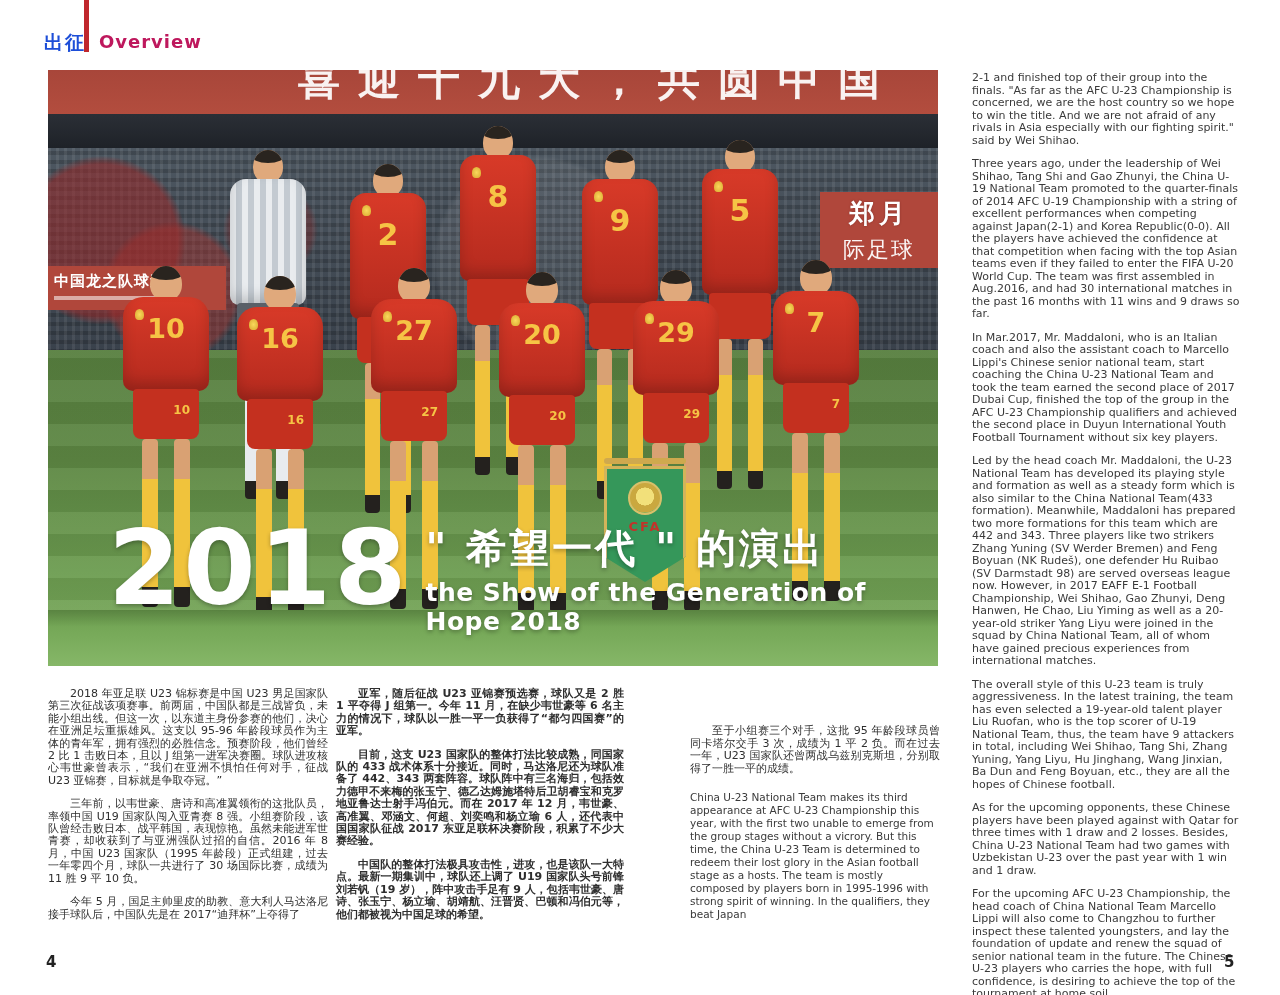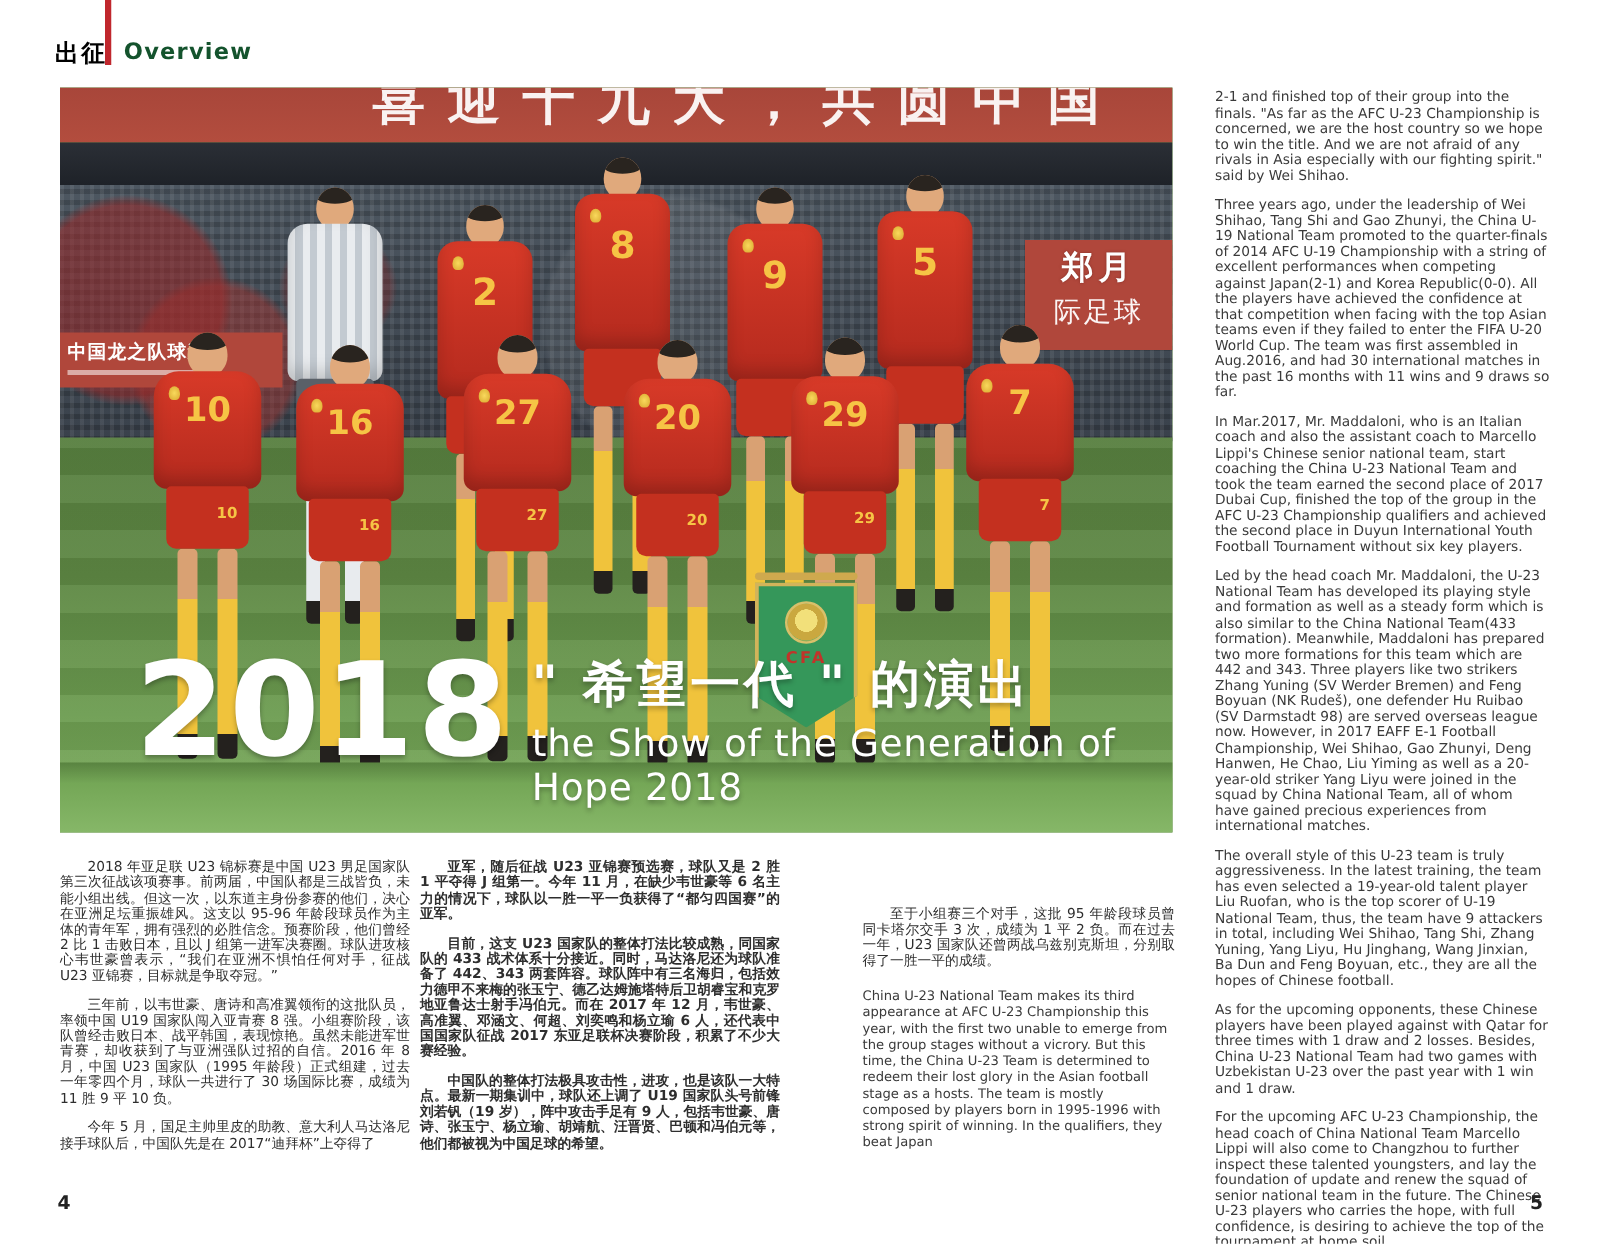--- a/index.html
+++ b/index.html
@@ -1,42 +1,42 @@
 <!DOCTYPE html>
 <html><head>
 <meta charset="utf-8">
 <style>
   * { margin:0; padding:0; box-sizing:border-box; }
   html,body { width:1280px; height:995px; background:#ffffff; font-family:"DejaVu Sans","Liberation Sans",sans-serif; color:#222; overflow:hidden; }
   .page { position:relative; width:1280px; height:995px; background:#fff; }
 
   
-  .hdr-cn { position:absolute; left:44px; top:30px; font-size:19px; font-weight:bold; color:#000000; letter-spacing:2px; }
+  .hdr-cn { position:absolute; left:44px; top:30px; font-size:19px; font-weight:bold; color:#1d4ed8; letter-spacing:2px; }
   .hdr-bar { position:absolute; left:84px; top:0; width:5px; height:52px; background:#c0272d; }
-  .hdr-en { position:absolute; left:99px; top:31px; font-size:18px; font-weight:bold; color:#14532d; letter-spacing:1px; }
+  .hdr-en { position:absolute; left:99px; top:31px; font-size:18px; font-weight:bold; color:#be185d; letter-spacing:1px; }
 
   
   .photo { position:absolute; left:48px; top:70px; width:890px; height:596px; overflow:hidden; background:#5d8743; }
   .top-banner { position:absolute; left:0; top:0; width:890px; height:44px; background:linear-gradient(#a8463a,#b34d3e); overflow:hidden; z-index:1; }
   .top-banner span { position:absolute; left:250px; top:-18px; font-size:42px; font-weight:bold; color:rgba(255,255,255,.93); letter-spacing:18px; white-space:nowrap; }
   .wall { position:absolute; left:0; top:44px; width:890px; height:34px; background:linear-gradient(#2b2f36,#1e2228); z-index:1; }
   .crowd { position:absolute; left:0; top:78px; width:890px; height:205px; z-index:1;
     background:
       radial-gradient(circle at 6% 45%, rgba(155,40,40,.55) 0 9%, transparent 10%),
       radial-gradient(circle at 14% 70%, rgba(170,50,45,.45) 0 8%, transparent 9%),
       radial-gradient(circle at 25% 40%, rgba(140,40,40,.35) 0 6%, transparent 7%),
       radial-gradient(circle at 55% 55%, rgba(255,255,255,.07) 0 20%, transparent 21%),
       repeating-linear-gradient(90deg, rgba(255,255,255,.07) 0 3px, transparent 3px 8px),
       repeating-linear-gradient(0deg, rgba(0,0,0,.18) 0 4px, transparent 4px 9px),
       linear-gradient(#4d5761,#39414b); }
   .board { position:absolute; background:#b0473b; color:#fff; z-index:1; overflow:hidden; }
   .board-l1 { left:0; top:196px; width:178px; height:44px; padding:6px 6px; font-size:15px; font-weight:bold; letter-spacing:1px; }
   .board-l1::after { content:""; display:block; margin-top:5px; height:4px; width:120px; background:rgba(255,255,255,.55); }
   .board-l2 { left:0; top:368px; width:132px; height:40px; padding:8px 8px; font-size:19px; font-weight:bold; letter-spacing:3px; }
-  .board-r { left:772px; top:122px; width:118px; height:88px; padding:4px 6px; text-align:center; }
+  .board-r { left:772px; top:122px; width:118px; height:76px; padding:4px 6px; text-align:center; }
   .board-r .r1 { font-size:26px; font-weight:bold; letter-spacing:4px; color:#fff; text-shadow:0 0 2px #7e2c24; }
   .board-r .r2 { font-size:22px; font-weight:normal; letter-spacing:2px; color:rgba(255,255,255,.95); margin-top:4px; }
   .pitch { position:absolute; left:0; top:280px; width:890px; height:316px; z-index:1;
     background:
       repeating-linear-gradient(0deg, rgba(255,255,255,.05) 0 22px, rgba(0,0,0,.06) 22px 44px),
       linear-gradient(#577f3f 0%, #5d8743 35%, #6c9c50 70%, #7fae60 100%); }
   .grass-front { position:absolute; left:0; top:540px; width:890px; height:56px; z-index:5;
     background:linear-gradient(rgba(0,0,0,.18), rgba(0,0,0,0) 30%), linear-gradient(#6da04f,#86b768); }
 
   
@@ -70,21 +70,21 @@
   .pennant .bar { width:82px; height:6px; background:#cfa94e; border-radius:3px; }
   .pennant .flag { width:82px; height:116px; margin-top:2px; background:#35975a; border-left:3px solid #d2b45a; border-right:3px solid #d2b45a; border-top:3px solid #d2b45a; clip-path:polygon(0 0,100% 0,100% 78%,50% 100%,0 78%); text-align:center; }
   .pennant .emblem { width:34px; height:34px; margin:12px auto 4px; border-radius:50%; background:radial-gradient(circle at 50% 45%, #f2e07a 0 40%, #caa83f 41% 70%, #8fae57 71%); border:2px solid #d9c06a; }
   .pennant .cfa { font-size:13px; font-weight:bold; color:#c2332a; letter-spacing:2px; }
 
   
   .photo-title { position:absolute; left:60px; top:446px; z-index:6; display:flex; color:#fff; text-shadow:0 2px 4px rgba(0,0,0,.3); }
   .year { font-size:104px; font-weight:800; line-height:1; letter-spacing:3px; }
   .title-right { margin-left:16px; padding-top:10px; }
   .title-cn { font-size:40px; font-weight:800; letter-spacing:3px; line-height:1.1; }
-  .title-en { font-size:30px; font-weight:400; margin-top:8px; letter-spacing:.5px; }
+  .title-en { font-size:25px; font-weight:700; margin-top:8px; letter-spacing:.5px; }
 
   
   .cols { position:absolute; left:48px; top:688px; width:892px; display:flex; align-items:flex-end; }
   .col { font-size:11px; line-height:12.4px; color:#2e2e2e; text-align:justify; }
   .col p { text-indent:2em; margin-bottom:11px; }
   .col-1 { width:280px; }
   .col-2 { width:288px; margin-left:8px;font-weight:bold; }
   .col-3 { width:250px; margin-left:66px; }
   .col-3 .en { text-indent:0; font-size:10.5px; line-height:13px; color:#3a3a3a; text-align:left; margin-top:16px; }
 

